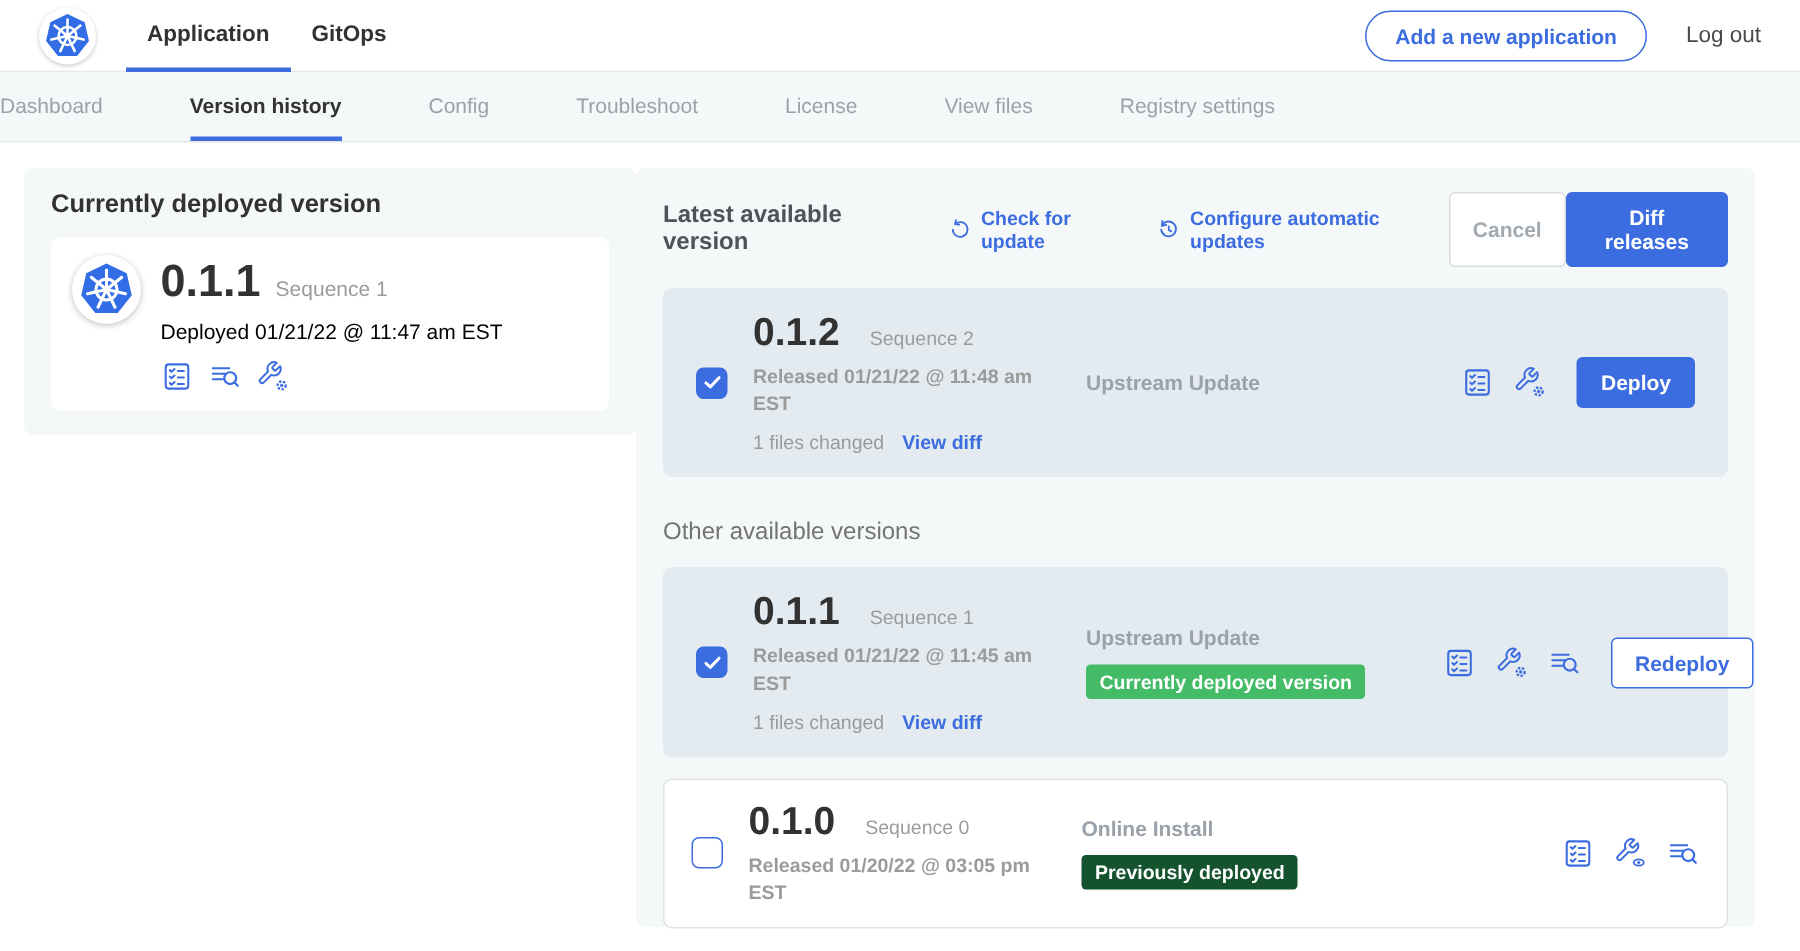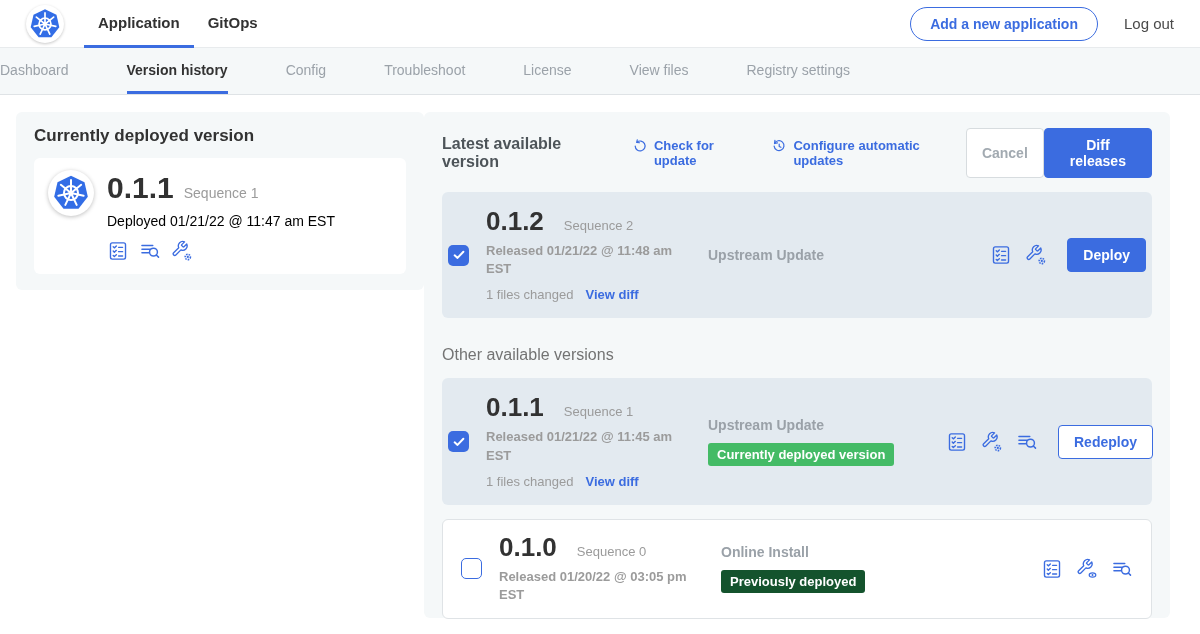--- a/index.html
+++ b/index.html
@@ -50,30 +50,30 @@
   .seq { font-size:14px; color:#9b9b9b; margin-left:10px; }
   .deployed-date { font-size:14px; color:#000000; margin-top:9px; }
   .icon-row { display:flex; gap:10px; margin-top:11px; color:#3b6ce0; }
   .icon-btn { width:22px; height:22px; color:#3b6ce0; cursor:pointer; }
 
   
   .right-panel { position:absolute; left:424px; top:17px; width:746px; height:506px;
                  background:#f5f8f9; border-radius:6px; padding:16px 18px; }
   .rp-header { display:flex; align-items:center; }
   .rp-title { font-size:16px; font-weight:bold; color:#4d5459; }
-  .rp-link { display:flex; gap:6px; color:#3b6ce0;
+  .rp-link { display:flex; align-items:center; gap:6px; color:#3b6ce0;
              font-size:13px; font-weight:bold; margin-left:16px; cursor:pointer; }
   .rp-actions { margin-left:auto; display:flex; }
   .btn { font-size:14px; font-weight:bold; border-radius:4px; padding:8px 15px;
          cursor:pointer; font-family:"Liberation Sans", sans-serif; }
   .btn-cancel { background:#fff; border:1px solid #d7dcdf; color:#a2aab1; }
   .btn-primary { background:#3b6ce0; border:1px solid #3b6ce0; color:#fff; }
 
   .version-card { display:flex; align-items:center; border-radius:6px;
-                  padding:16px 6px; margin-top:14px; }
+                  padding:16px 22px; margin-top:14px; }
   .version-card.selected { background:#e3eaf0; }
   .version-card.plain { background:#fff; border:1px solid #dfe3e6; padding:14px 18px; }
 
   .checkbox { width:21px; height:21px; border-radius:5px; flex:none;
               margin-right:17px; cursor:pointer; }
   .checkbox.checked { background:#3b6ce0; display:flex; align-items:center;
                       justify-content:center; }
   .checkbox.unchecked { background:#fff; border:1.5px solid #3b6ce0; }
 
   .v-info { width:222px; flex:none; }

